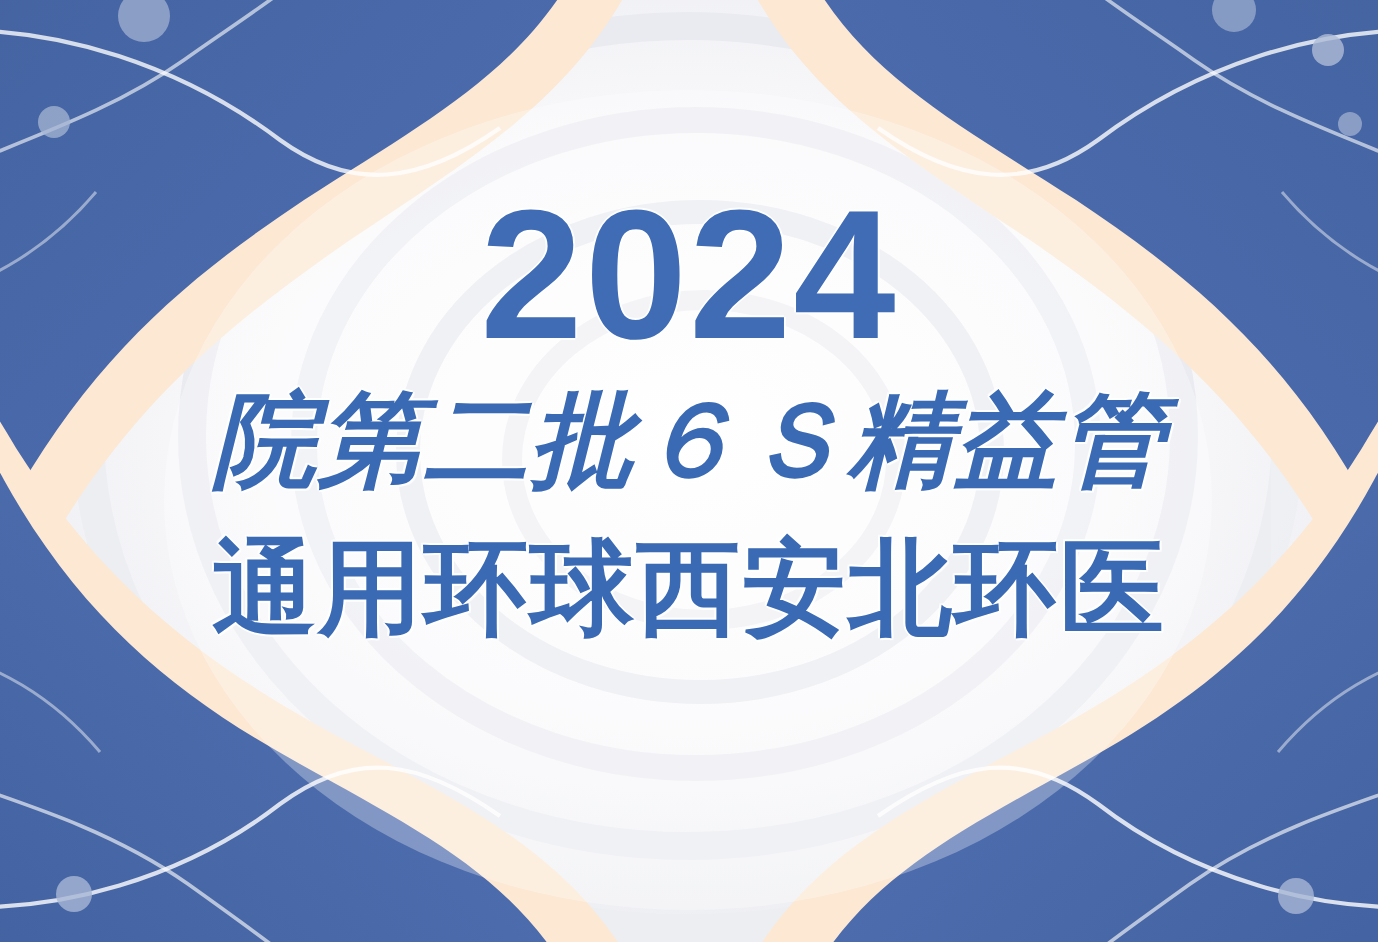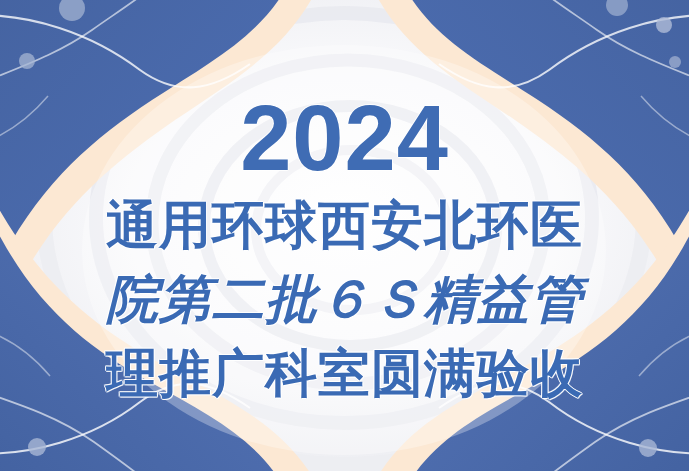--- a/index.html
+++ b/index.html
@@ -194,18 +194,17 @@
         <circle cx="37" cy="447" r="9" fill="#A8B6D4" opacity="0.8"></circle>
         <circle cx="648" cy="448" r="9" fill="#A8B6D4" opacity="0.8"></circle>
       </g>
 
       <ellipse cx="344" cy="250" rx="262" ry="205" fill="#FFFFFF" opacity="0.30"></ellipse>
     </g>
   </svg>
 
   <div class="text-stack">
     <div class="year">2024</div>
-    <div class="headline line1">通用环球西安北环医</div>
     <div class="headline line2">院第二批６Ｓ精益管</div>
-    <div class="headline line3">理推广科室圆满验收</div>
+    <div class="headline line3">通用环球西安北环医</div>
   </div>
 
 </div>
 
 </body></html>

